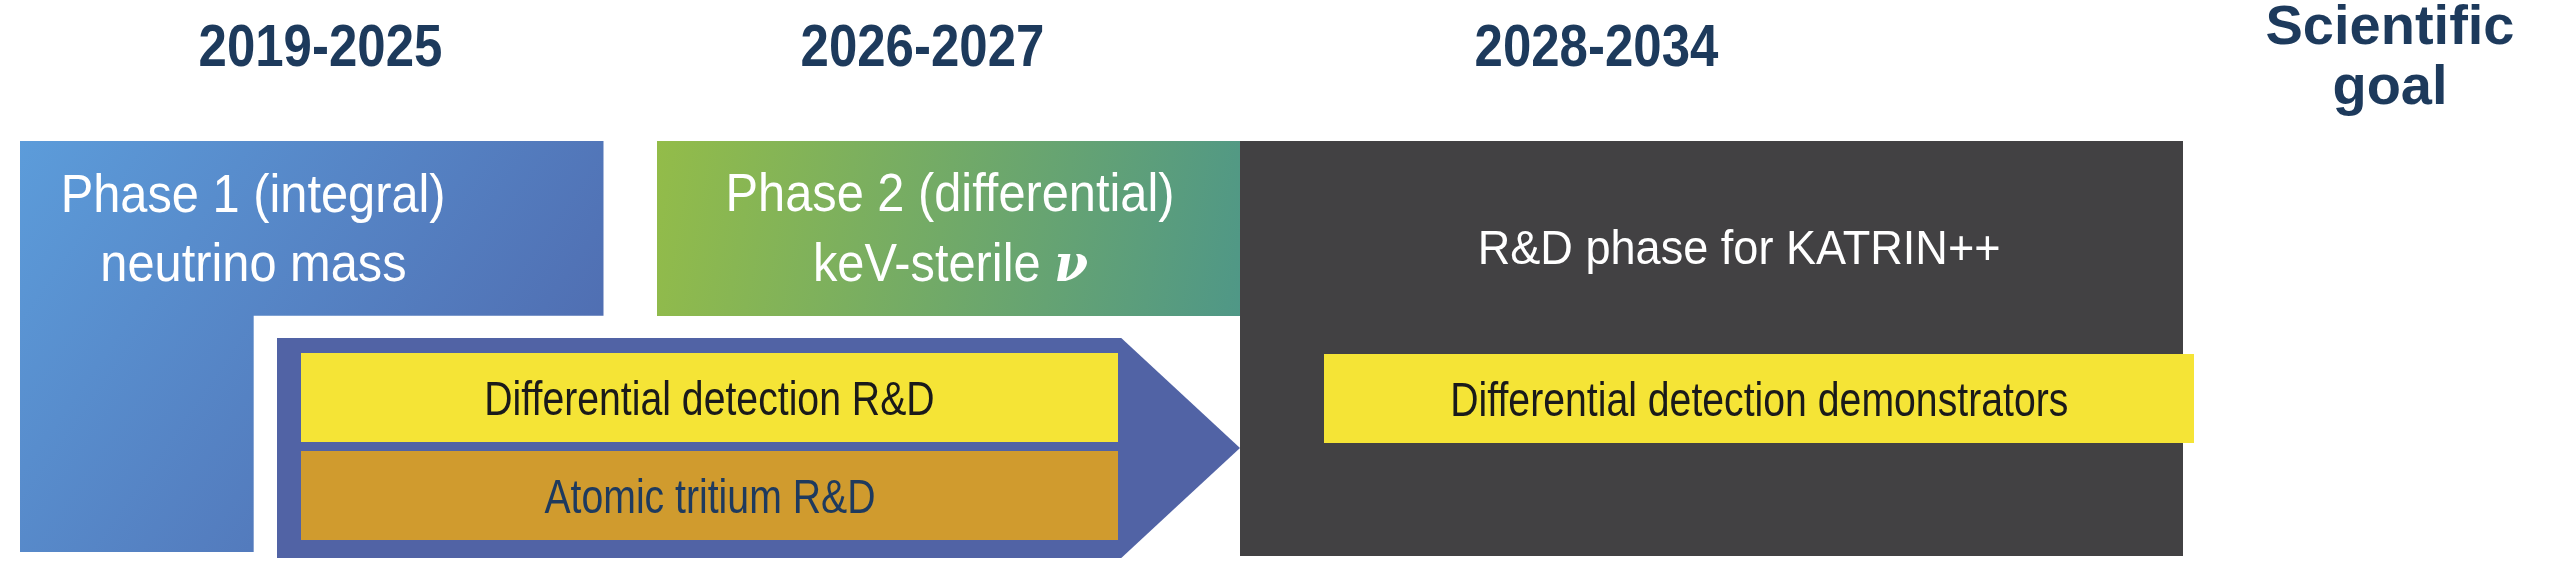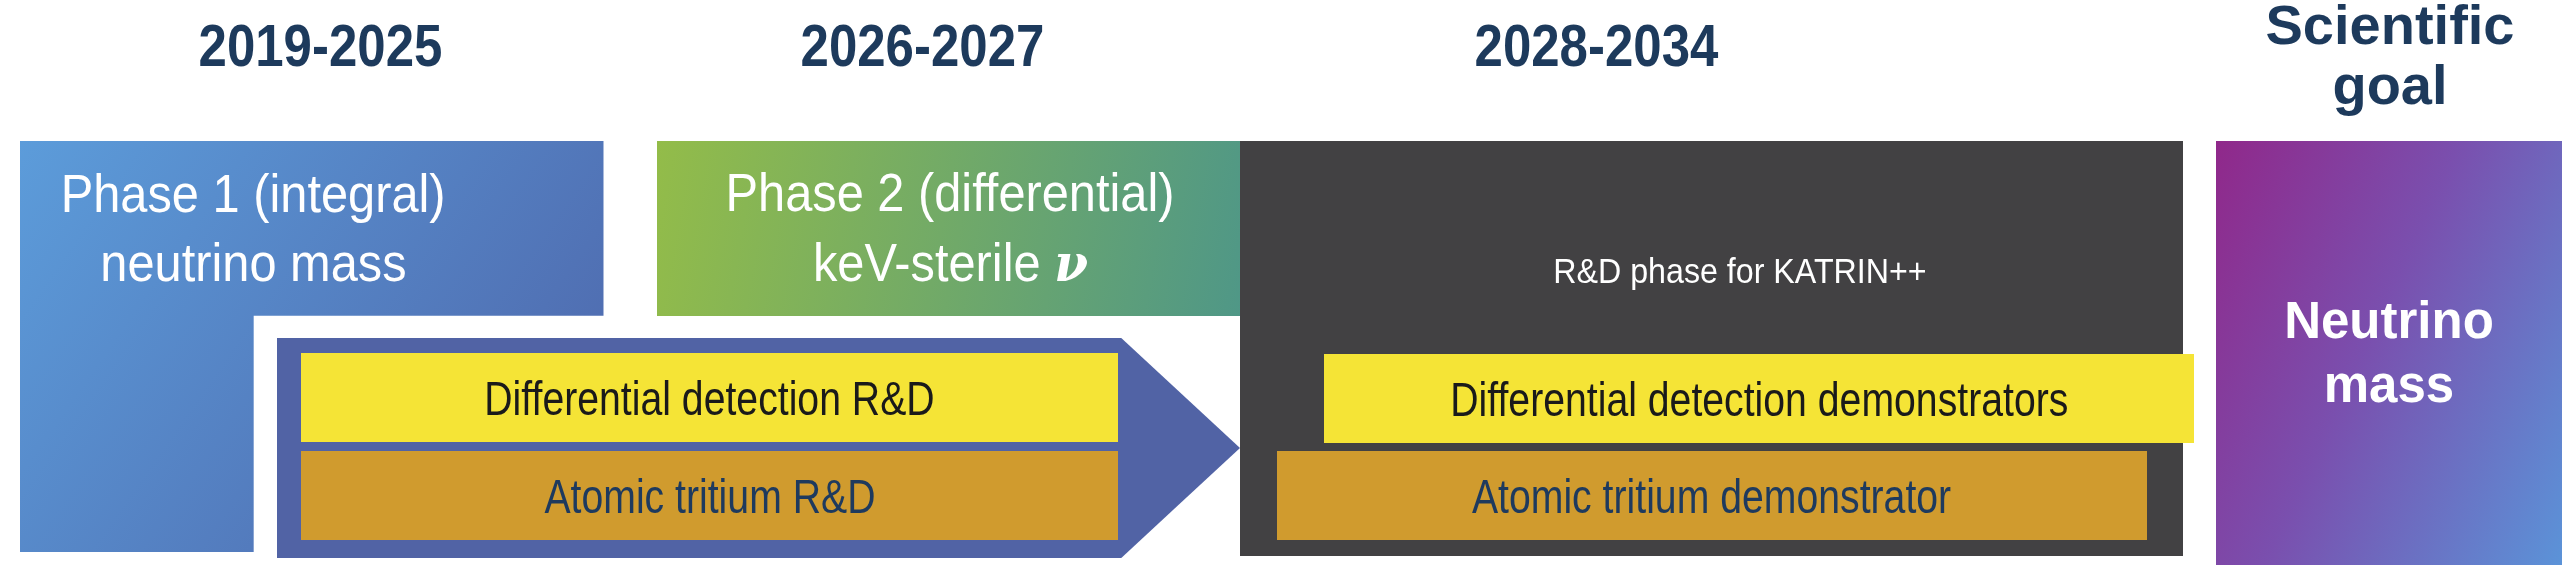--- a/index.html
+++ b/index.html
@@ -63,21 +63,21 @@
   .demo-bar1{left:1277px;top:354px;width:870px;height:89px;margin-left:47px;}
   .demo-bar2{left:1277px;top:451px;width:870px;height:89px;}
   .squeeze80{display:inline-block;transform:scaleX(0.80);transform-origin:50% 50%;white-space:nowrap;}
   
   .dark-box{
     left:1240px;top:141px;width:943px;height:415px;
     background:var(--dark-gray,#424143);
   }
   .dark-box-title{
     left:1240px;top:141px;width:999px;height:211px;
-    color:#ffffff;font-size:35px;margin-top:24px;
+    color:#ffffff;font-size:49px;
   }
   
   .purple-box{
     left:2216px;top:141px;width:346px;height:424px;
     background:linear-gradient(115deg,var(--goal-start,#90288a) 0%,var(--goal-mid,#7a4fae) 45%,var(--goal-end,#5b93d8) 100%);
   }
   .goal-label{font-weight:700;font-size:51px;line-height:1.25;}
 </style>
 </head>
 <body>
@@ -113,23 +113,16 @@
   <div class="abs bar yellow-bar arrow-bar1">
     <span class="squeeze80">Differential detection R&amp;D</span>
   </div>
   <div class="abs bar orange-bar arrow-bar2">
     <span class="squeeze80">Atomic tritium R&amp;D</span>
   </div>
 
   <div class="abs bar yellow-bar demo-bar1">
     <span class="squeeze80">Differential detection demonstrators</span>
   </div>
-  <div class="abs bar orange-bar demo-bar2">
-    <span class="squeeze80">Atomic tritium demonstrator</span>
-  </div>
 
-  <div class="abs purple-box label-col label-white">
-    <div class="goal-label">Neutrino</div>
-    <div class="goal-label">mass</div>
-  </div>
 
 </div>
 
 
 </body></html>

